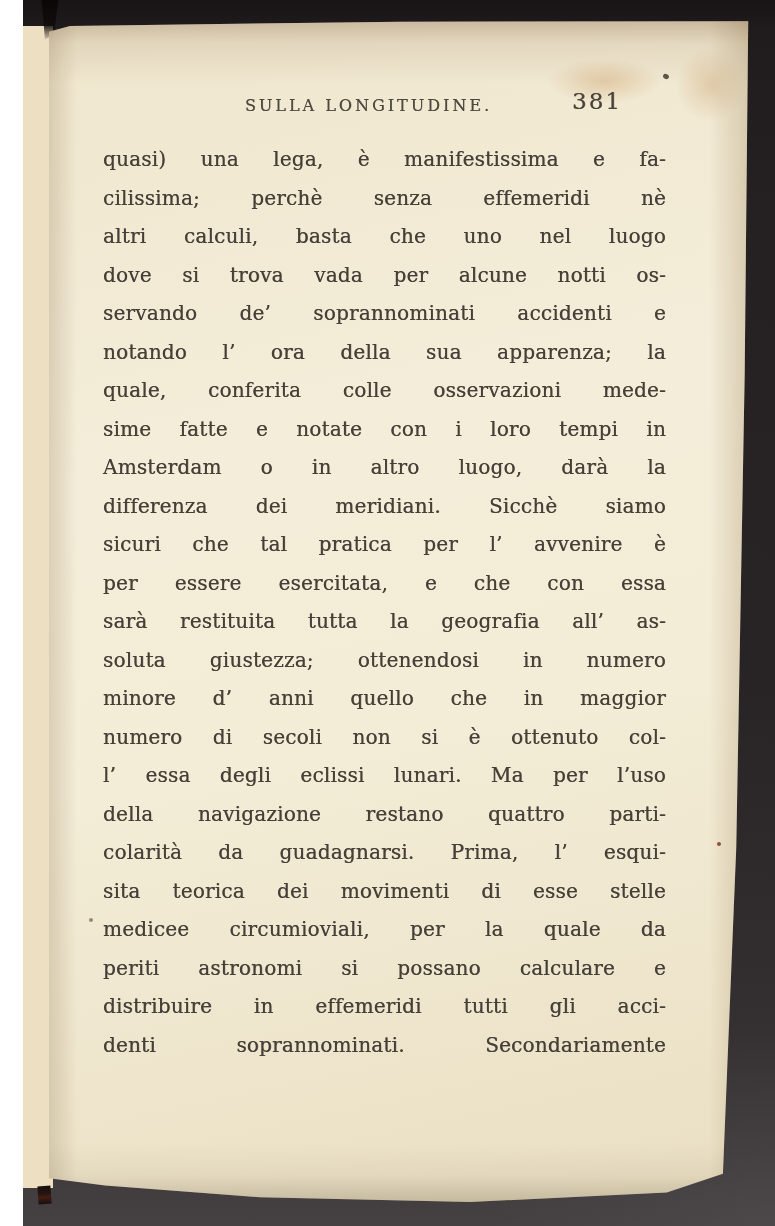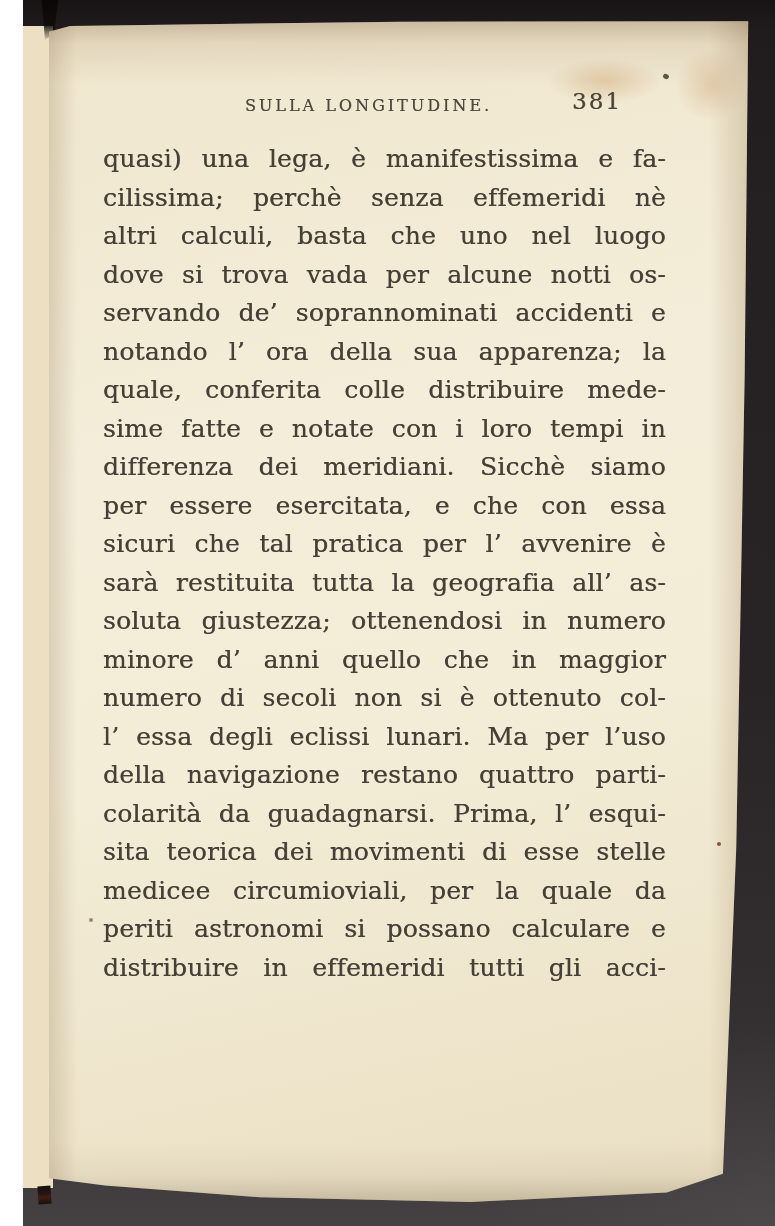--- a/index.html
+++ b/index.html
@@ -87,21 +87,21 @@
   }
   .page-number {
     position: absolute; right: 44px; top: -4px;
     font-size: 23px; letter-spacing: 2px;
     color: #494339;
     text-shadow: 0.3px 0.3px 0.5px rgba(73,67,57,.6);
   }
 
   .body-text {
     position: absolute; top: 120px; left: 54px; width: 563px;
-    font-size: 25px; line-height: 38.5px;
+    font-size: 20px; line-height: 38.5px;
     letter-spacing: 0.2px;
     color: #453f38;
     text-shadow: 0.35px 0.35px 0.45px rgba(69,63,56,.75);
   }
   .text-line {
     height: 38.5px;
     text-align: justify;
     text-align-last: justify;
   }
 
@@ -132,33 +132,35 @@
       <span class="page-number">381</span>
     </div>
 
     <div class="body-text">
         <div class="text-line">quasi) una lega, è manifestissima e fa-</div>
         <div class="text-line">cilissima; perchè senza effemeridi nè</div>
         <div class="text-line">altri calculi, basta che uno nel luogo</div>
         <div class="text-line">dove si trova vada per alcune notti os-</div>
         <div class="text-line">servando de’ soprannominati accidenti e</div>
         <div class="text-line">notando l’ ora della sua apparenza; la</div>
-        <div class="text-line">quale, conferita colle distribuire mede-</div>
+        <div class="text-line">quale, conferita colle osservazioni mede-</div>
         <div class="text-line">sime fatte e notate con i loro tempi in</div>
+        <div class="text-line">Amsterdam o in altro luogo, darà la</div>
         <div class="text-line">differenza dei meridiani. Sicchè siamo</div>
+        <div class="text-line">sicuri che tal pratica per l’ avvenire è</div>
         <div class="text-line">per essere esercitata, e che con essa</div>
-        <div class="text-line">sicuri che tal pratica per l’ avvenire è</div>
         <div class="text-line">sarà restituita tutta la geografia all’ as-</div>
         <div class="text-line">soluta giustezza; ottenendosi in numero</div>
         <div class="text-line">minore d’ anni quello che in maggior</div>
         <div class="text-line">numero di secoli non si è ottenuto col-</div>
         <div class="text-line">l’ essa degli eclissi lunari. Ma per l’uso</div>
         <div class="text-line">della navigazione restano quattro parti-</div>
         <div class="text-line">colarità da guadagnarsi. Prima, l’ esqui-</div>
         <div class="text-line">sita teorica dei movimenti di esse stelle</div>
         <div class="text-line">medicee circumioviali, per la quale da</div>
         <div class="text-line">periti astronomi si possano calculare e</div>
         <div class="text-line">distribuire in effemeridi tutti gli acci-</div>
+        <div class="text-line">denti soprannominati. Secondariamente</div>
       </div>
   </div>
 
   <div class="binding-mark"></div>
 </div>
 
 </body></html>

